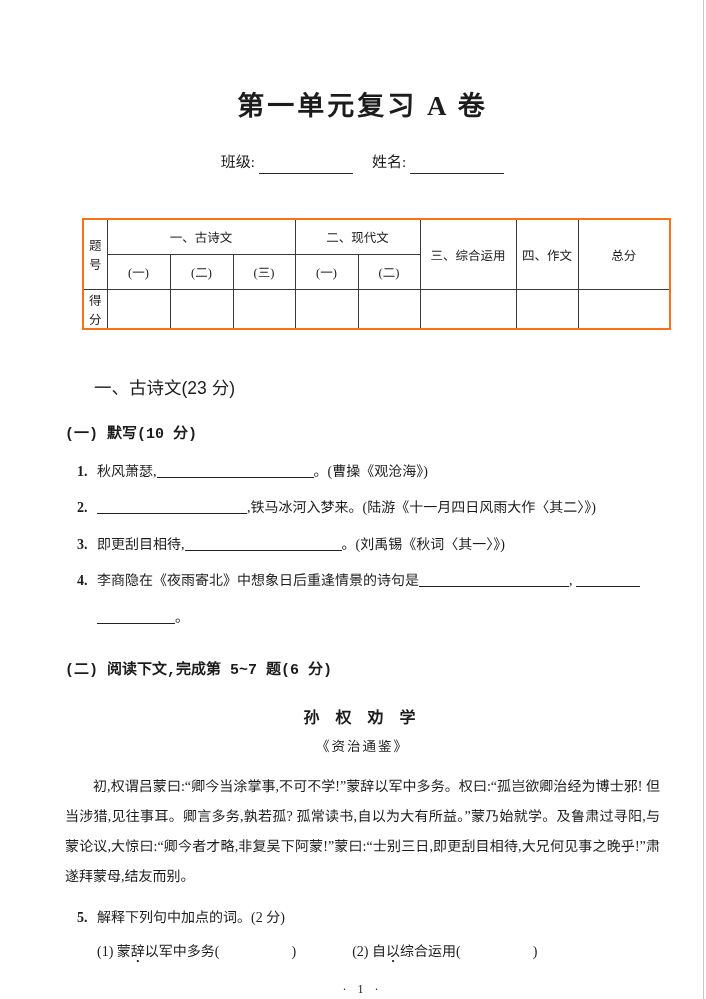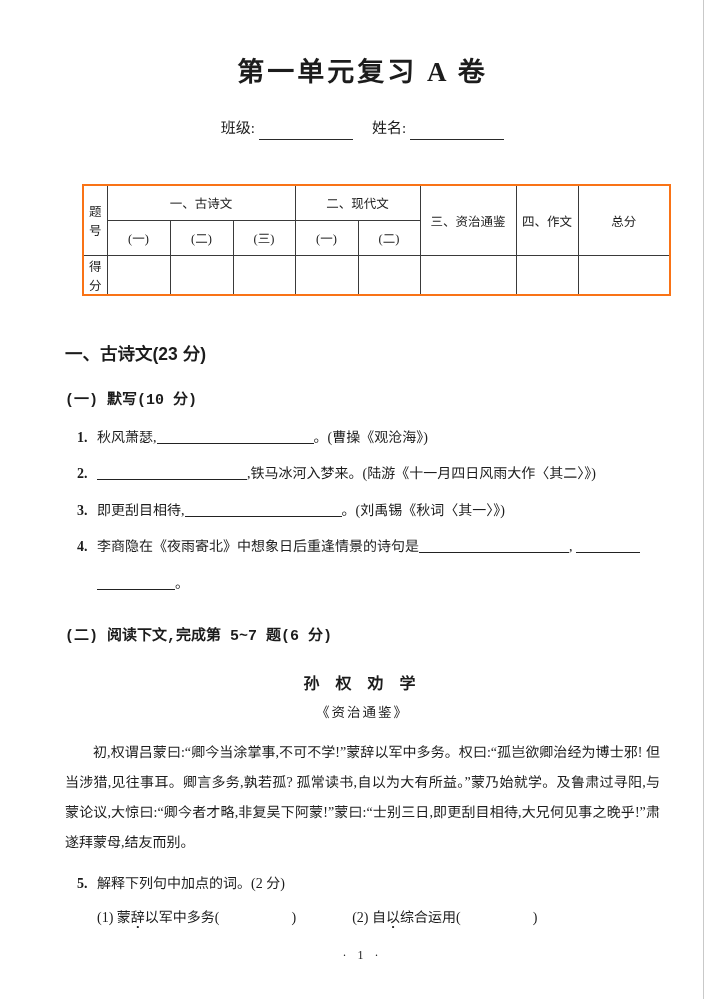--- a/index.html
+++ b/index.html
@@ -6,21 +6,21 @@
   html, body { background: #ffffff; }
   body {
     width: 706px; height: 999px;
     font-family: "Liberation Serif", "DejaVu Serif", serif;
     color: #1c1c1c;
     overflow: hidden;
     position: relative;
   }
   .paper {
     width: 706px; height: 999px;
-    padding: 54px 46px 0 65px;
+    padding: 88px 46px 0 65px;
   }
   
   .exam-title {
     text-align: center;
     font-family: "Liberation Serif", "DejaVu Serif", serif;
     font-weight: bold;
     font-size: 27px;
     letter-spacing: 3px;
     line-height: 36px;
   }
@@ -55,23 +55,24 @@
     font-size: 12.5px;
     padding: 0;
   }
   tr.r1 td { height: 35px; }
   tr.r2 td { height: 35px; }
   tr.r3 td { height: 34px; }
   
   .sec-heading {
     margin-top: 46px;
     font-family: "Liberation Sans", "DejaVu Sans", sans-serif;
-    font-weight: bold;
+    font-weight: normal;
     font-size: 17.5px;
     line-height: 24px;
+    margin-left: 29px;
   }
   .sub-heading {
     margin-top: 24px;
     font-family: Liberation Mono, monospace;
     font-weight: bold;
     font-size: 15px;
     line-height: 22px;
   }
   
   .q-list { margin-top: 8px; }
@@ -188,21 +189,21 @@
           <col style="width:62px">
         <col style="width:96px">
           <col style="width:62px">
           <col style="width:92px">
       </colgroup>
       <tbody>
           <tr class="r1">
         <td rowspan="2">题号</td>
         <td colspan="3">一、古诗文</td>
         <td colspan="2">二、现代文</td>
-        <td rowspan="2">三、资治通鉴</td>
+        <td rowspan="2">三、综合运用</td>
         <td rowspan="2">四、作文</td>
         <td rowspan="2">总分</td>
       </tr>
       <tr class="r2">
         <td>(一)</td>
         <td>(二)</td>
         <td>(三)</td>
         <td>(一)</td>
         <td>(二)</td>
       </tr>

